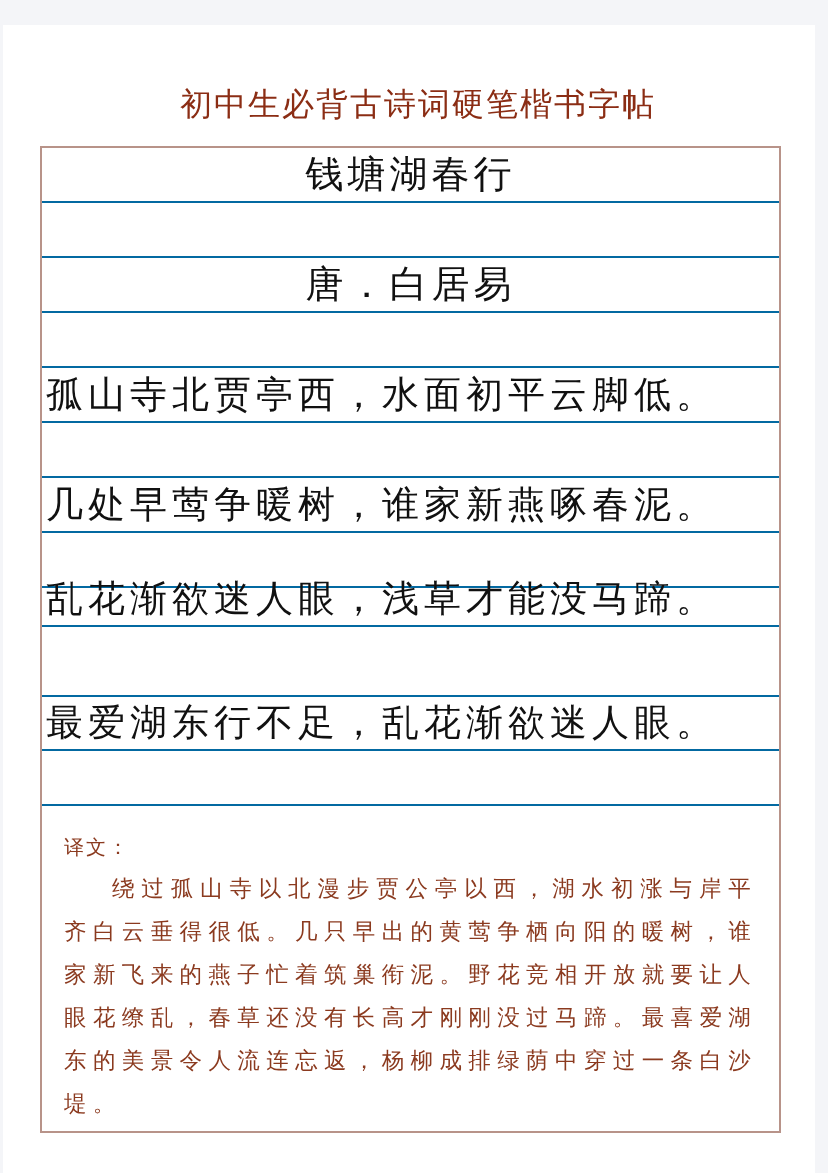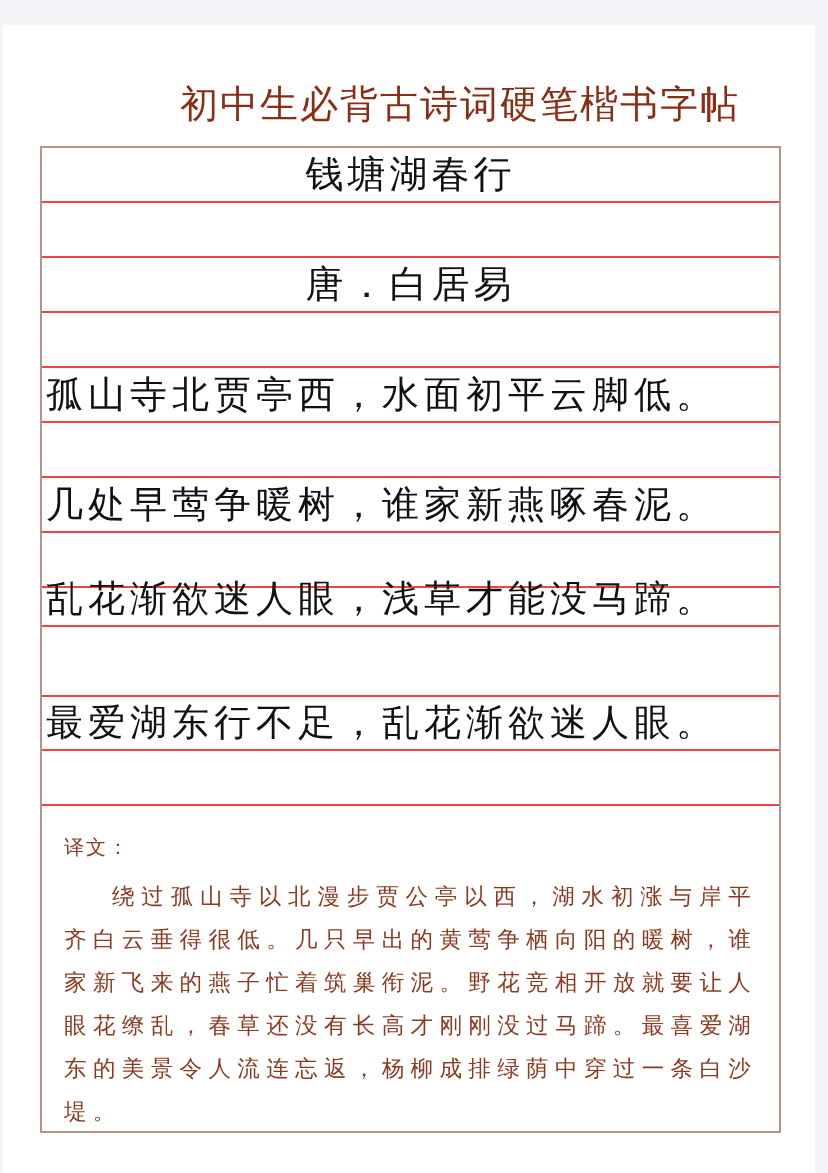--- a/index.html
+++ b/index.html
@@ -5,42 +5,42 @@
   html, body { margin:0; padding:0; }
   body {
     width:828px; height:1173px; background:#f4f5f8; position:relative; overflow:hidden;
     font-family: "DejaVu Serif", "Liberation Serif", serif;
   }
   .page {
     position:absolute; left:3px; top:25px; width:812px; height:1148px; background:#ffffff;
   }
   .header-title {
     position:absolute; left:180px; top:78px; width:610px; height:52px;
-    font-size:38px; color:#8b2d14; letter-spacing:2px; white-space:nowrap;
+    font-size:32px; color:#8b2d14; letter-spacing:2px; white-space:nowrap;
     line-height:52px;
   }
   .grid {
     position:absolute; left:40px; top:146px; width:741px; height:987px;
     border:2px solid #b89389; box-sizing:border-box;
   }
   .row {
     position:absolute; left:0; width:100%; height:55px; box-sizing:border-box;
-    border-bottom:2px solid #ef4444;
+    border-bottom:2px solid #0369a1;
     display:flex; align-items:center; justify-content:center;
     color:#111; white-space:nowrap;
   }
   .row.title { font-size:38px; letter-spacing:4px; }
   .row.verse { font-size:37px; letter-spacing:5px; justify-content:flex-start; padding-left:4px; }
   .translation {
     position:absolute; left:0; top:658px; width:100%; height:292px; padding:0 22px;
     box-sizing:border-box; color:#8b3a1f;
   }
   .trans-label { font-size:20px; margin-top:28px; letter-spacing:2px; }
   .trans-body {
-    font-size:22.5px; line-height:43px; letter-spacing:6.2px; margin-top:14px;
+    font-size:22.5px; line-height:43px; letter-spacing:6.2px; margin-top:6px;
     text-indent:48px; text-align:justify;
   }
 </style>
 </head>
 <body>
 
 <div class="page"></div>
 
 <div class="header-title">初中生必背古诗词硬笔楷书字帖</div>
 

